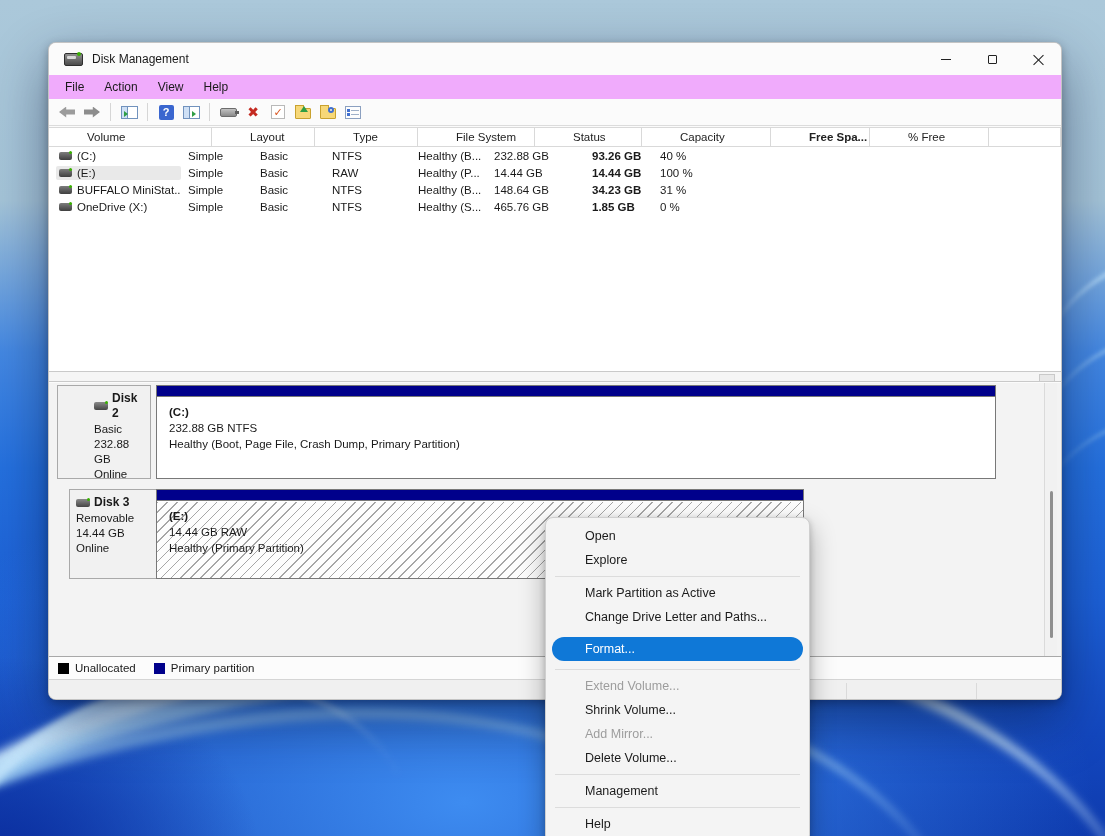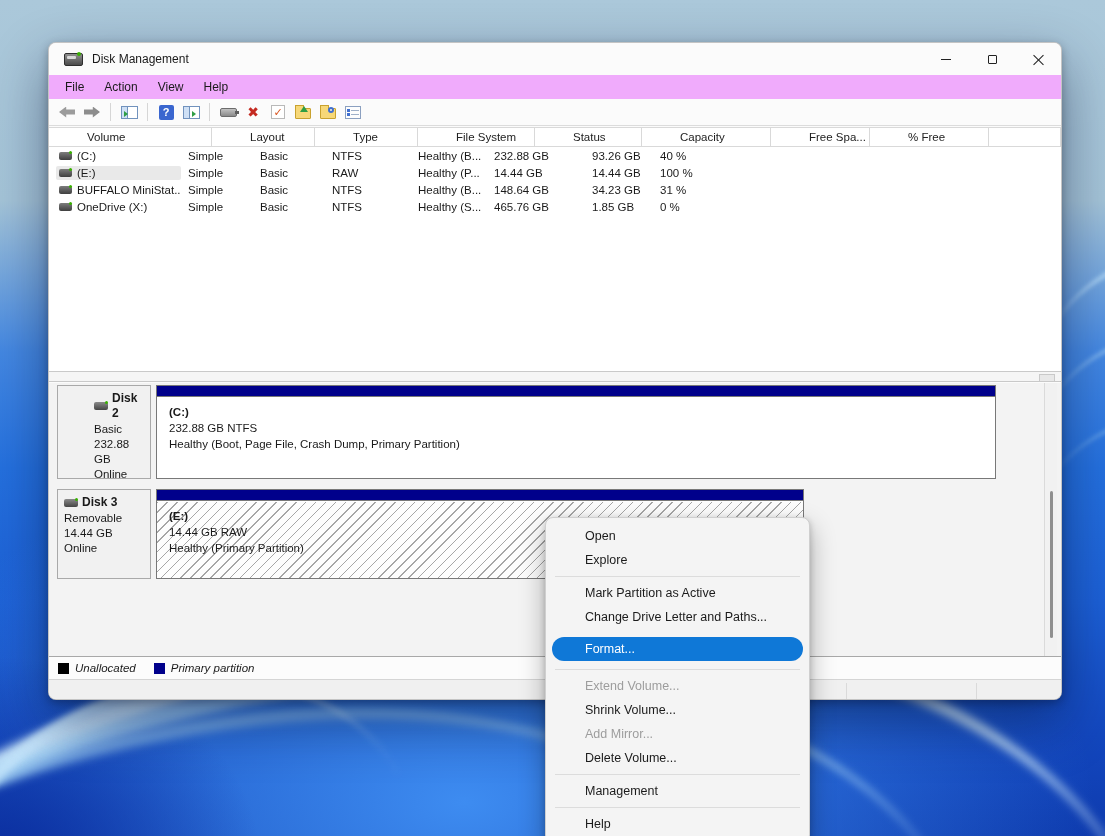--- a/index.html
+++ b/index.html
@@ -64,21 +64,21 @@
   .props { width:16px; height:13px; background:#fdfdfd; border:1px solid #8ba0c0; position:relative; }
   .props::before { content:""; position:absolute; left:5px; top:3px; width:8px; height:1px; background:#9fb0c8; box-shadow:0 4px 0 #9fb0c8; }
   .props::after { content:""; position:absolute; left:1px; top:2px; width:3px; height:3px; background:#3f6fd0; box-shadow:0 4px 0 #3f6fd0; }
 
   
   .toppane { position:absolute; left:0; top:84px; width:100%; height:244px; background:#fff; }
   .vhead { display:flex; height:20px; border-top:1px solid #d9d9d9; border-bottom:1px solid #d9d9d9; align-items:center; background:#fff; }
   .vhead .hc { height:100%; display:flex; align-items:center; padding-left:7px; border-right:1px solid #d9d9d9; font-size:11.5px; color:#222;margin-left:31px; }
   .vrow { display:flex; height:17px; align-items:center; font-size:11.5px; }
   .vc { padding-left:7px; white-space:nowrap; overflow:hidden; }
-  .c0{width:132px;} .c1{width:72px;} .c2{width:72px;} .c3{width:86px;} .c4{width:76px;} .c5{width:98px;} .c6{width:68px;} .c7{width:88px;} .cfill{flex:1;}
+  .c0{width:132px;} .c1{width:72px;} .c2{width:72px;} .c3{width:86px;} .c4{width:76px;} .c5{width:98px;} .c6{width:68px;font-weight:bold;} .c7{width:88px;} .cfill{flex:1;}
   .volcell { display:flex; align-items:center; gap:5px; padding:1px 4px 1px 3px; border-radius:2px; }
   .volcell.sel { background:#e9e9e9; }
   .drive-ico { flex:0 0 auto; width:13px; height:8px; background:linear-gradient(#7d7d7d,#3f3f3f); border-radius:2px; position:relative; }
   .drive-ico::after { content:""; position:absolute; right:0px; top:-1px; width:3px; height:3px; border-radius:50%; background:#38b000; }
 
   
   .hstrip { position:absolute; left:0; top:328px; width:100%; height:11px; background:#f5f5f5; border-top:1px solid #c9c9c9; border-bottom:1px solid #c9c9c9; }
   .hstrip::after { content:""; position:absolute; right:6px; top:2px; width:14px; height:6px; background:#e8e8e8; border:1px solid #c9c9c9; }
 
   
@@ -91,21 +91,21 @@
   .part .band { height:11px; background:#00008b; border-bottom:1px solid #787878; }
   .part .pbody { position:absolute; left:0; right:0; top:12px; bottom:0; padding:6px 0 0 12px; font-size:11.5px; line-height:16px; background:#fff; }
   .part.hatch .pbody { background:repeating-linear-gradient(135deg,#a6a6a6 0 1px,rgba(255,255,255,0) 1px 7px),#fdfdfd; }
   .part .plabel { font-weight:bold; }
 
   .vscroll { position:absolute; left:995px; top:0; width:13px; height:273px; background:#f1f1f1; border-left:1px solid #dadada; }
   .vthumb { position:absolute; left:5px; top:108px; width:3px; height:147px; background:#8f8f8f; border-radius:2px; }
 
   
   .legend { position:absolute; left:0; top:613px; width:100%; height:23px; background:#fcfcfc; border-top:1px solid #a8a8a8; display:flex; align-items:center; gap:18px; padding-left:9px; font-size:11.5px; }
-  .litem { display:flex; align-items:center; gap:6px;font-style:italic; }
+  .litem { display:flex; align-items:center; gap:6px; }
   .sq { width:11px; height:11px; }
   .statusbar { position:absolute; left:0; top:636px; width:100%; height:22px; background:#f0f0f0; border-top:1px solid #d5d5d5; }
   .statusbar .tick { position:absolute; top:3px; width:1px; height:16px; background:#dadada; }
 
   
   .ctxmenu { position:absolute; left:545px; top:517px; width:265px; background:#f4f4f4;
     border:1px solid #cfcfcf; border-radius:8px; padding:6px 0;
     box-shadow:0 10px 26px rgba(0,0,0,.3), 0 2px 6px rgba(0,0,0,.2); font-size:12.5px; }
   .mi { height:24px; line-height:24px; padding-left:39px; color:#1b1b1b; white-space:nowrap; }
   .mi.dis { color:#9d9d9d; }
@@ -287,21 +287,21 @@
       </div>
       <div class="part" style="left:107px; top:2px; width:840px; height:94px;">
         <div class="band"></div>
         <div class="pbody">
           <div class="plabel">(C:)</div>
           <div>232.88 GB NTFS</div>
           <div>Healthy (Boot, Page File, Crash Dump, Primary Partition)</div>
         </div>
       </div>
 
-      <div class="diskhdr" style="left:8px; top:106px; height:90px;">
+      <div class="diskhdr" style="left:20px; top:106px; height:90px;">
         <div class="dname">
             <span class="dh-ico"></span>
             <span>Disk 3</span>
           </div>
         <div>Removable</div>
         <div>14.44 GB</div>
         <div>Online</div>
       </div>
       <div class="part hatch" style="left:107px; top:106px; width:648px; height:90px;">
         <div class="band"></div>

